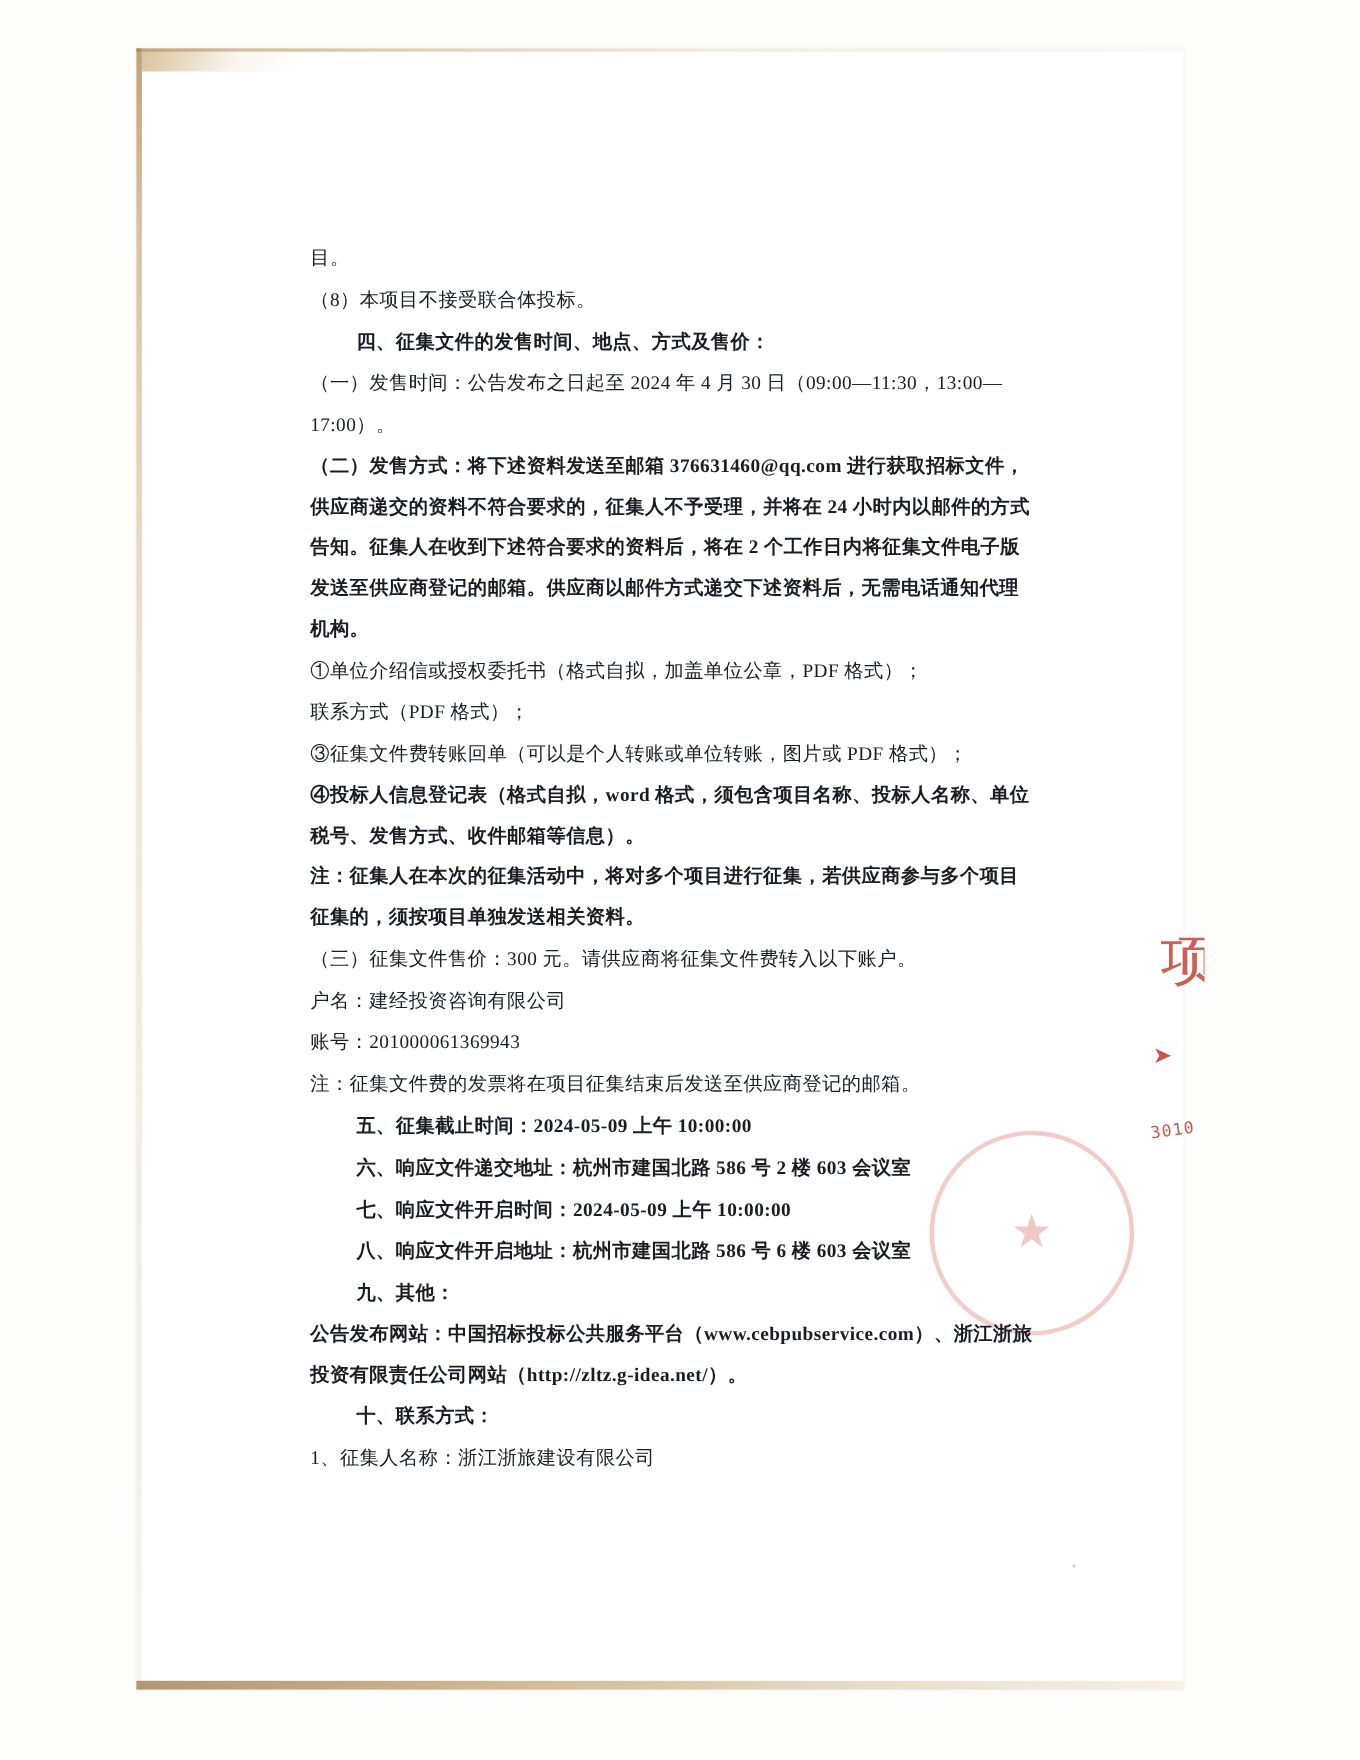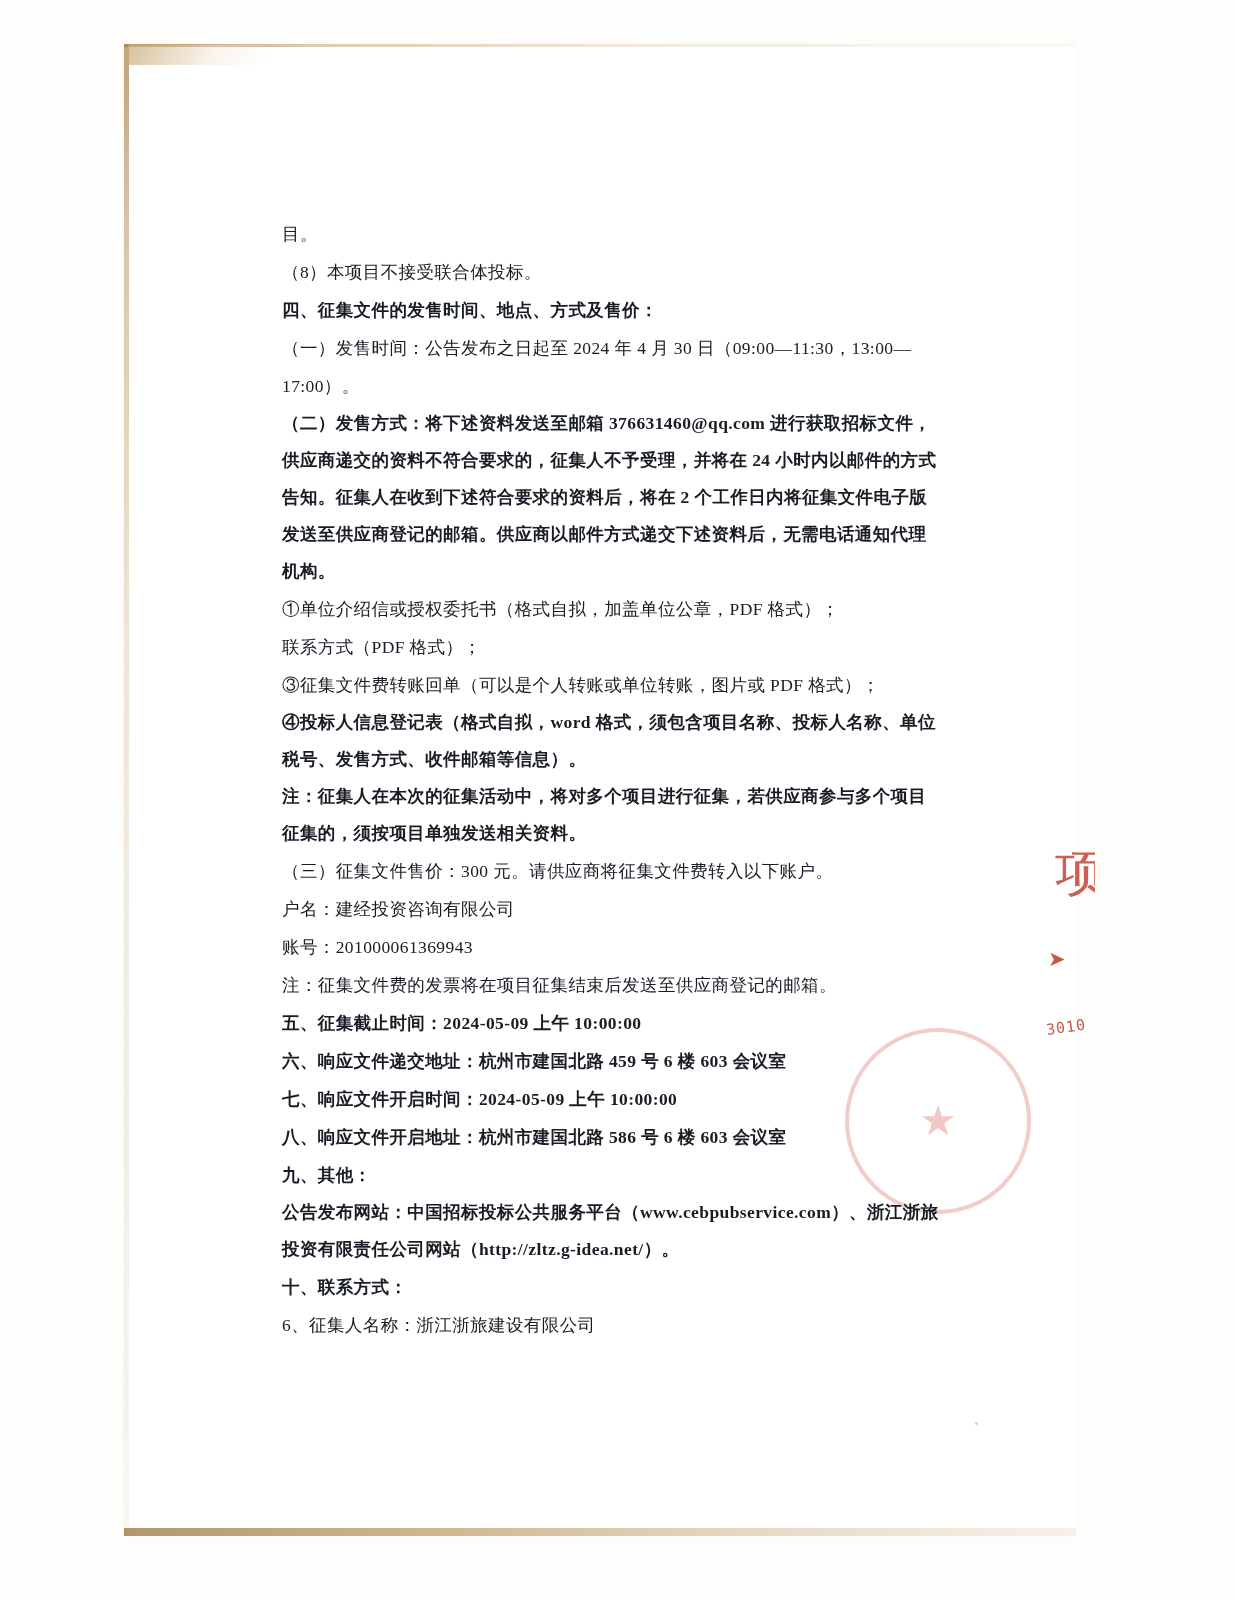--- a/index.html
+++ b/index.html
@@ -81,20 +81,21 @@
     font-size: 17.5px;
     line-height: 38px;
   }
   .para {
     margin: 0;
     white-space: pre-wrap;
     letter-spacing: .4px;
   }
   .para.bold {
     font-weight: 700;
+    margin-left: 42px;
   }
   .tight { line-height: 37px; font-weight: bold; }
 
   
   .speck {
     position: absolute;
     left: 975px;
     top: 1422px;
     width: 3px;
     height: 3px;
@@ -192,22 +193,22 @@
     <p class="para">①单位介绍信或授权委托书（格式自拟，加盖单位公章，PDF 格式）；</p>
     <p class="para">联系方式（PDF 格式）；</p>
     <p class="para">③征集文件费转账回单（可以是个人转账或单位转账，图片或 PDF 格式）；</p>
     <p class="para tight">④投标人信息登记表（格式自拟，word 格式，须包含项目名称、投标人名称、单位税号、发售方式、收件邮箱等信息）。</p>
     <p class="para tight">注：征集人在本次的征集活动中，将对多个项目进行征集，若供应商参与多个项目征集的，须按项目单独发送相关资料。</p>
     <p class="para">（三）征集文件售价：300 元。请供应商将征集文件费转入以下账户。</p>
     <p class="para">户名：建经投资咨询有限公司</p>
     <p class="para">账号：201000061369943</p>
     <p class="para">注：征集文件费的发票将在项目征集结束后发送至供应商登记的邮箱。</p>
     <p class="para bold">五、征集截止时间：2024-05-09 上午 10:00:00</p>
-    <p class="para bold">六、响应文件递交地址：杭州市建国北路 459 号 6 楼 603 会议室</p>
+    <p class="para bold">六、响应文件递交地址：杭州市建国北路 586 号 2 楼 603 会议室</p>
     <p class="para bold">七、响应文件开启时间：2024-05-09 上午 10:00:00</p>
     <p class="para bold">八、响应文件开启地址：杭州市建国北路 586 号 6 楼 603 会议室</p>
     <p class="para bold">九、其他：</p>
     <p class="para tight">公告发布网站：中国招标投标公共服务平台（www.cebpubservice.com）、浙江浙旅投资有限责任公司网站（http://zltz.g-idea.net/）。</p>
     <p class="para bold">十、联系方式：</p>
-    <p class="para">6、征集人名称：浙江浙旅建设有限公司</p>
+    <p class="para">1、征集人名称：浙江浙旅建设有限公司</p>
   </div>
 
 </div>
 
 </body></html>

